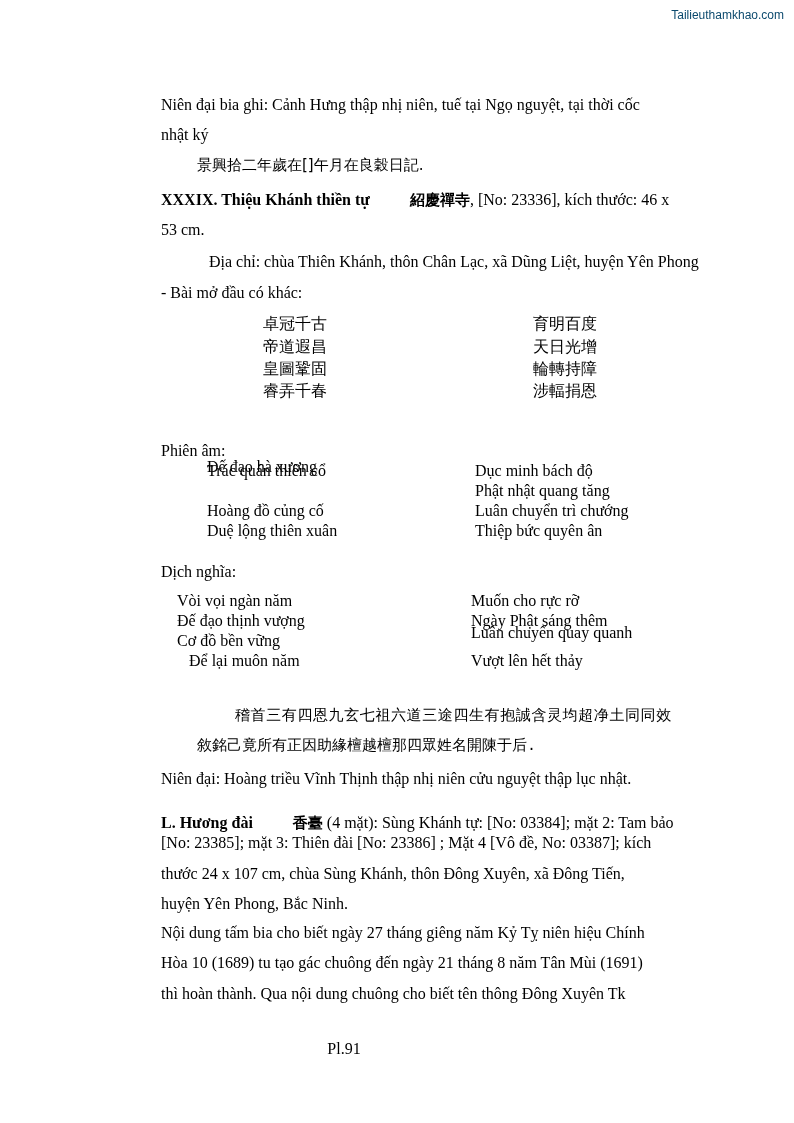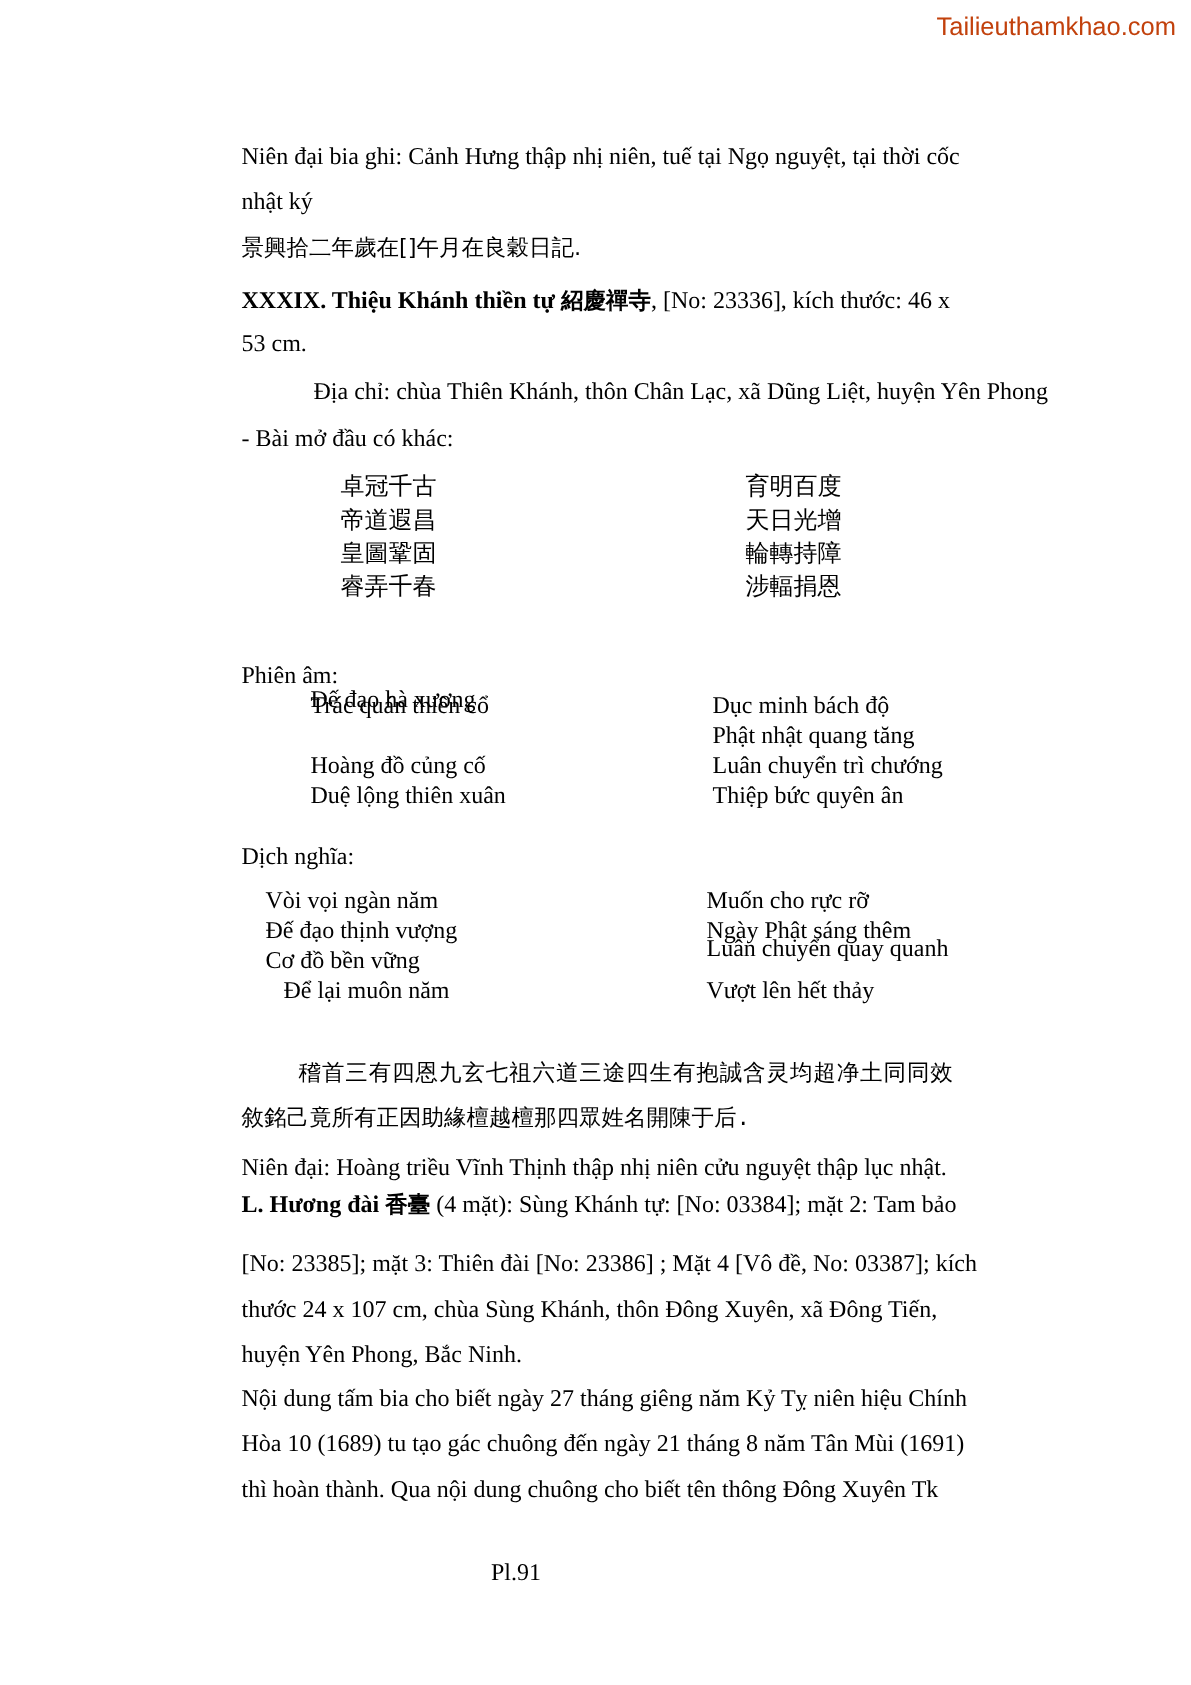--- a/index.html
+++ b/index.html
@@ -1,24 +1,24 @@
 <!DOCTYPE html>
 <html><head>
 <meta charset="utf-8">
 <style>
   html, body { margin:0; padding:0; background:#ffffff; }
   body { width:794px; height:1123px; position:relative; overflow:hidden;
          font-family: "Liberation Serif", "DejaVu Serif", serif; color:#000; }
   .watermark { position:absolute; top:8px; right:10px; font-family:"Liberation Sans","DejaVu Sans",sans-serif;
-               font-size:17px; color:#c2410c; }
+               font-size:12px; color:#0c4a6e; }
   .page { position:absolute; left:161px; top:0; width:538px; }
   .p { position:absolute; left:0; width:538px; font-size:16px; line-height:30px; text-align:justify; }
   .line { position:absolute; left:0; font-size:16px; white-space:nowrap; }
   .b { font-weight:bold; }
-  .cjk { font-family:"DejaVu Sans", sans-serif; font-size:15px; }
+  .cjk { font-family:"DejaVu Sans", sans-serif; font-size:15px;margin-left:36px; }
   .poem-row { position:absolute; font-size:16px; white-space:nowrap; }
   .footer { position:absolute; top:1040px; left:0; width:688px; text-align:center; font-size:16px; }
 </style>
 </head>
 <body>
 
 <div class="watermark">Tailieuthamkhao.com</div>
 
 <div class="page">
   <div class="p" style="top:90px;">Niên đại bia ghi: Cảnh Hưng thập nhị niên, tuế tại Ngọ nguyệt, tại thời cốc</div>
@@ -59,21 +59,21 @@
   <div class="poem-row" style="top:612px; left:310px;">Ngày Phật sáng thêm</div>
   <div class="poem-row" style="top:632px; left:16px;">Cơ đồ bền vững</div>
   <div class="poem-row" style="top:624px; left:310px;">Luân chuyển quay quanh</div>
   <div class="poem-row" style="top:652px; left:28px;">Để lại muôn năm</div>
   <div class="poem-row" style="top:652px; left:310px;">Vượt lên hết thảy</div>
 
   <div class="p cjk" style="top:700px; padding-left:38px; width:500px; letter-spacing:0.6px;">稽首三有四恩九玄七祖六道三途四生有抱誠含灵均超净土同同效</div>
   <div class="p cjk" style="top:732px;font-family:Liberation Mono, monospace;">敘銘己竟所有正因助緣檀越檀那四眾姓名開陳于后.</div>
   <div class="p" style="top:764px;">Niên đại: Hoàng triều Vĩnh Thịnh thập nhị niên cửu nguyệt thập lục nhật.</div>
 
-  <div class="p" style="top:788px;">
+  <div class="p" style="top:808px;">
     <span class="b">L. Hương đài</span>
     <span class="b cjk">香臺</span><span> (4 mặt): Sùng Khánh tự: [No: 03384]; mặt 2: Tam bảo</span>
   </div>
   <div class="p" style="top:828px;">[No: 23385]; mặt 3: Thiên đài [No: 23386] ; Mặt 4 [Vô đề, No: 03387]; kích</div>
   <div class="p" style="top:859px;">thước 24 x 107 cm, chùa Sùng Khánh, thôn Đông Xuyên, xã Đông Tiến,</div>
   <div class="p" style="top:889px;">huyện Yên Phong, Bắc Ninh.</div>
   <div class="p" style="top:918px;">Nội dung tấm bia cho biết ngày 27 tháng giêng năm Kỷ Tỵ niên hiệu Chính</div>
   <div class="p" style="top:948px;">Hòa 10 (1689) tu tạo gác chuông đến ngày 21 tháng 8 năm Tân Mùi (1691)</div>
   <div class="p" style="top:979px;">thì hoàn thành. Qua nội dung chuông cho biết tên thông Đông Xuyên Tk</div>
 </div>

